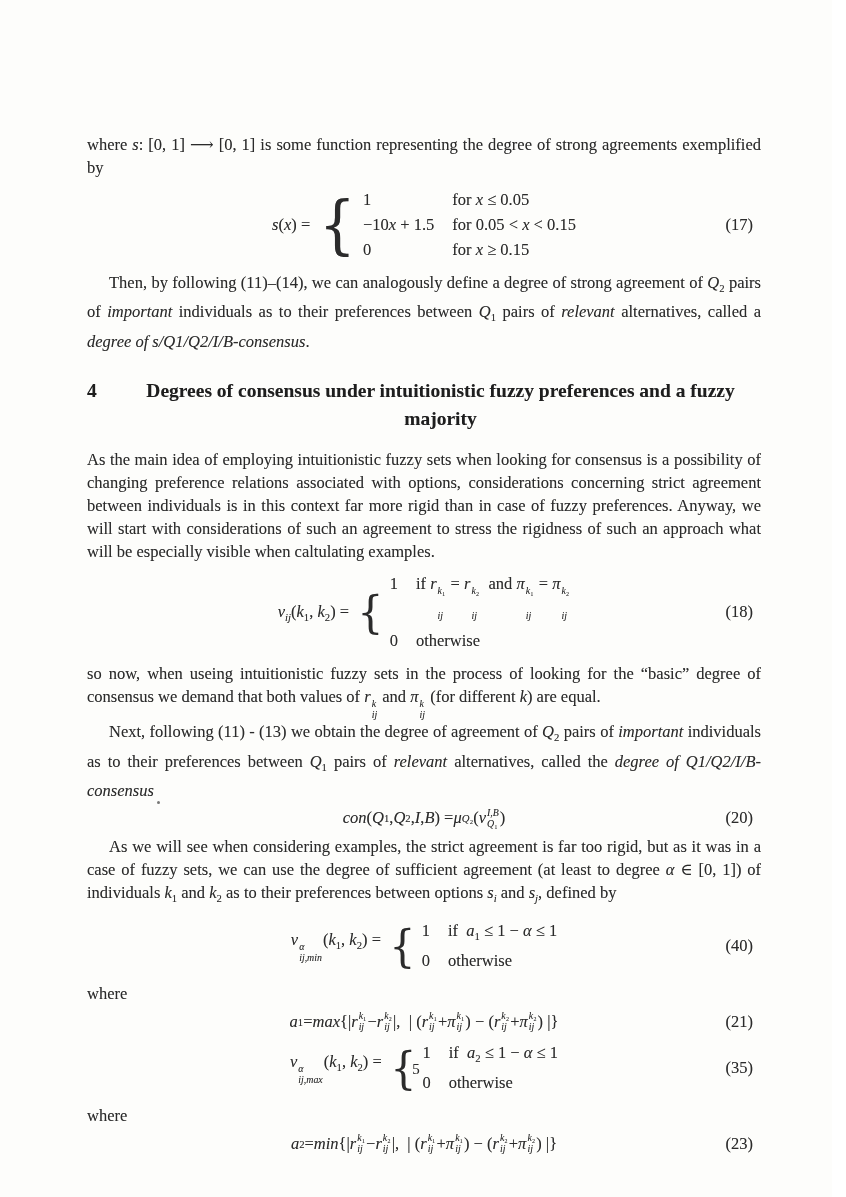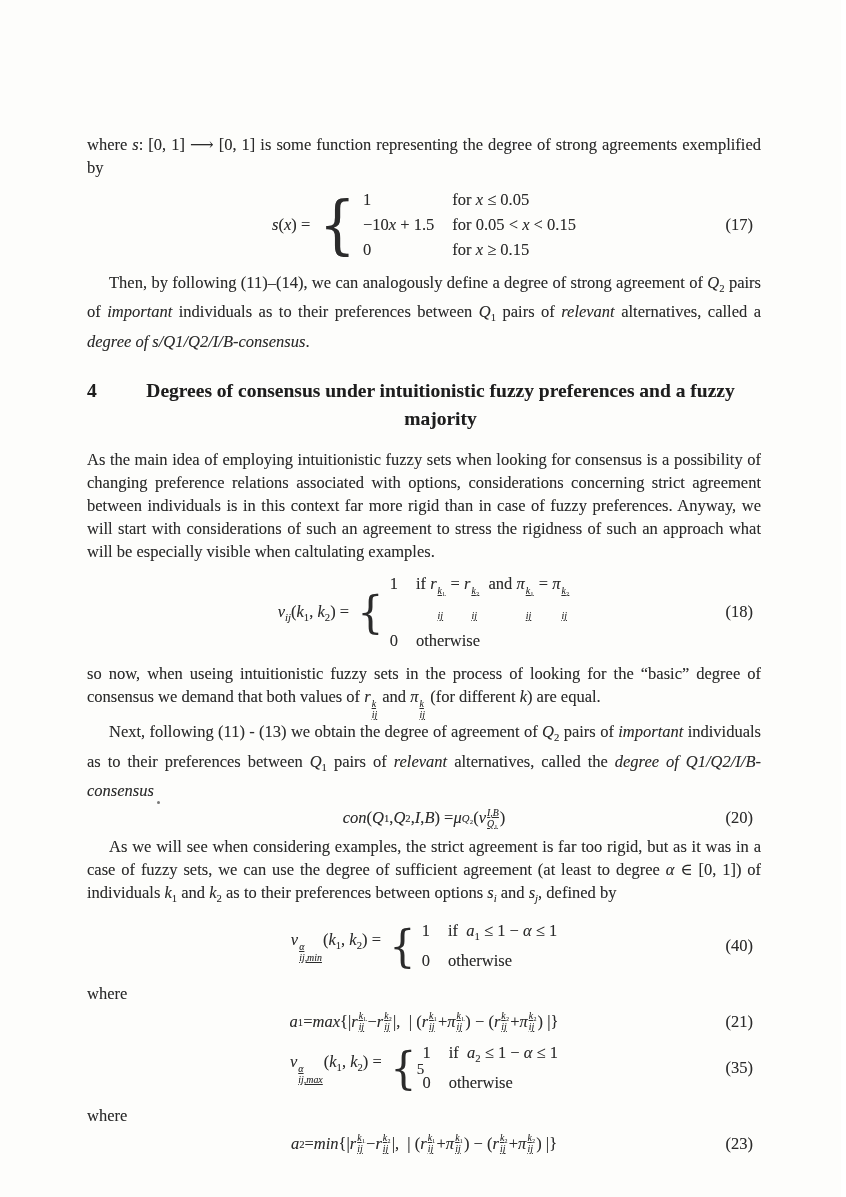--- a/index.html
+++ b/index.html
@@ -1,40 +1,39 @@
 <!DOCTYPE html>
 <html><head>
 <meta charset="utf-8">
 <style>
   html,body{margin:0;padding:0;background:#ffffff;}
   .page{
     width:832px;height:1197px;position:relative;background:#fdfdfb;
     font-family:"Liberation Serif","DejaVu Serif",serif;color:#2b2b2b;
     text-shadow:0 0 0.5px rgba(45,45,45,.35);
     overflow:hidden;
-    padding-left:9px;
   }
   .content{position:absolute;left:87px;top:133px;width:674px;}
   p.body{margin:0;font-size:16.5px;line-height:23px;text-align:justify;}
   p.indent{text-indent:22px;}
   .sec{display:flex;font-size:19.5px;line-height:28px;font-weight:bold;margin:24px 0 15px 0;color:#1e1e1e;}
   .sec-num{width:33px;flex:none;}
   .sec-title{flex:1;text-align:center;}
   .eq{position:relative;display:flex;justify-content:center;align-items:center;margin:9px 0;font-size:16.5px;}
   .eq-tight{margin:6px 0;}
   .eq-body{display:inline-flex;align-items:center;}
   .lead{margin-right:7px;white-space:nowrap;}
   .eq-num{position:absolute;right:8px;top:50%;transform:translateY(-50%);}
   .pw{display:inline-flex;align-items:center;}
   .brace{font-family:"DejaVu Serif",serif;font-weight:300;line-height:1;margin-right:5px;transform:scaleX(.9);}
   .b3{font-size:64px;}
   .b2{font-size:45px;}
   .rows{display:grid;grid-template-columns:auto auto;column-gap:18px;row-gap:1px;text-align:left;}
   .rows span{line-height:24px;white-space:nowrap;}
-  .ss{display:inline-flex;flex-direction:column;align-items:flex-start;font-size:0.6em;line-height:1.0;vertical-align:-0.55em;margin:0 1px;text-decoration:underline;}
+  .ss{display:inline-flex;flex-direction:column;align-items:flex-start;font-size:0.6em;line-height:1.0;vertical-align:-0.55em;margin:0 1px;}
   .ss span{display:block;white-space:nowrap;}
   .ss span + span{margin-top:1px;}
   .where{margin:7px 0 7px 26px;font-size:16.5px;line-height:23px;}
   .pageno{position:absolute;left:0;top:1061px;width:100%;text-align:center;font-size:15px;}
   .artifact-dot{position:absolute;left:157px;top:801px;width:3px;height:3px;background:#4a4a4a;border-radius:50%;opacity:.75;}
   i{font-style:italic;}
   sub,sup{font-size:0.65em;}
 </style>
 </head>
 <body>

